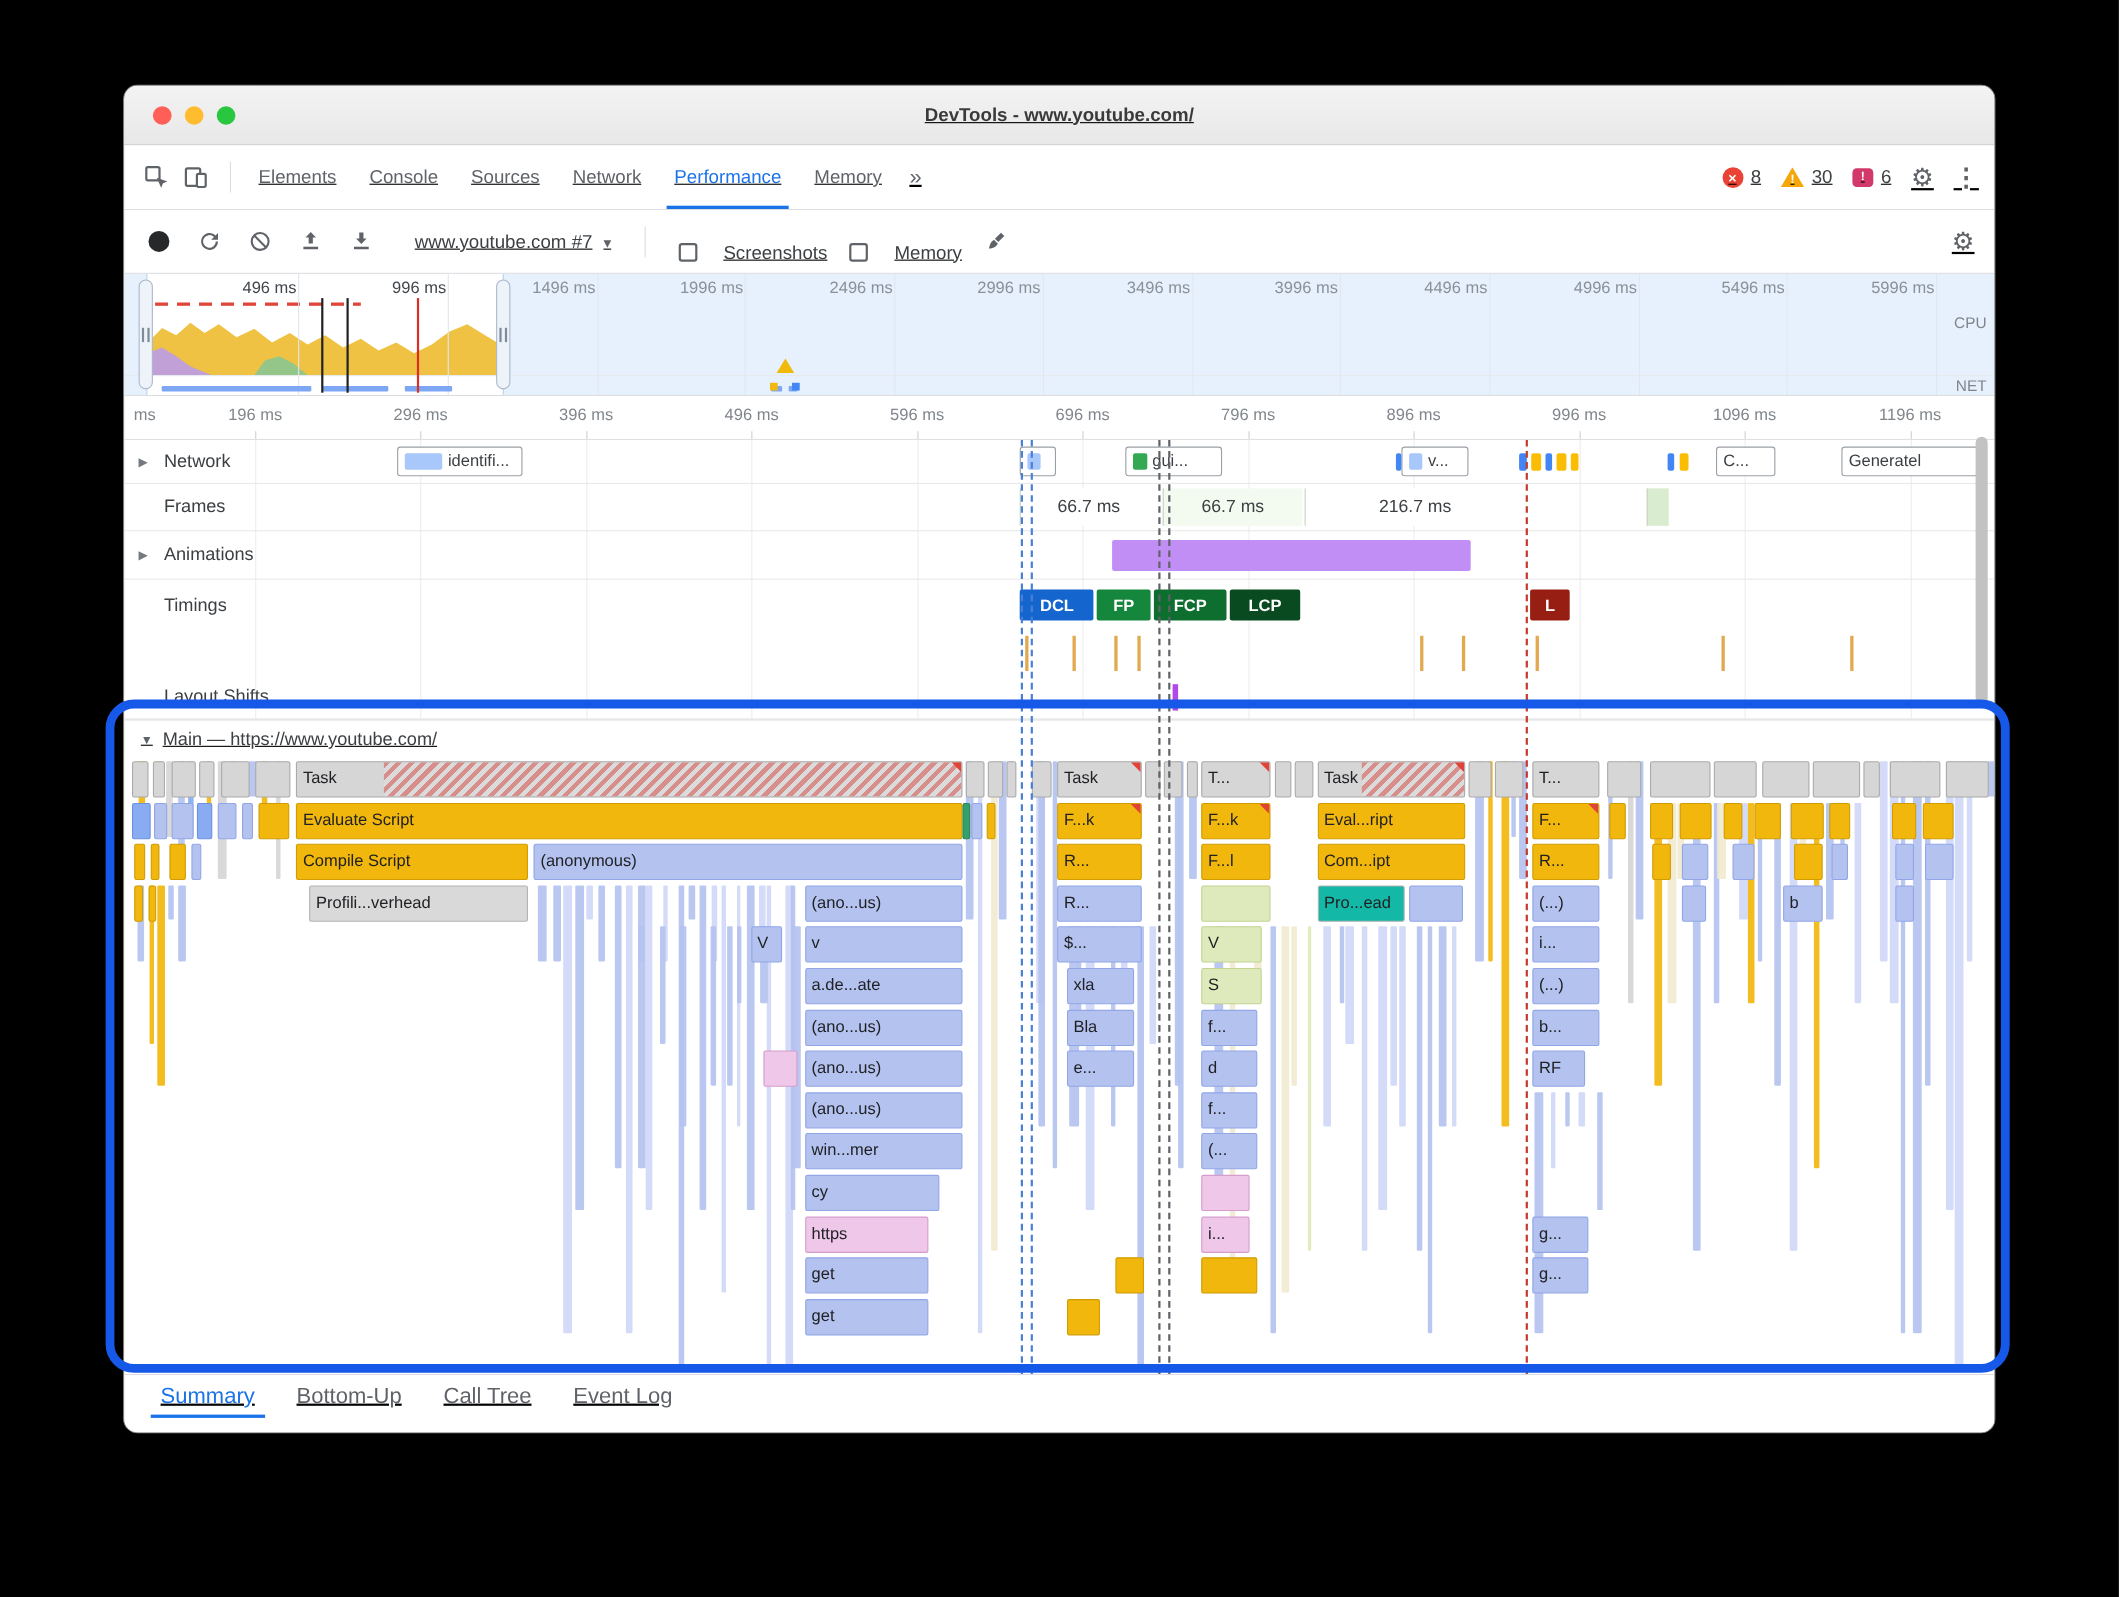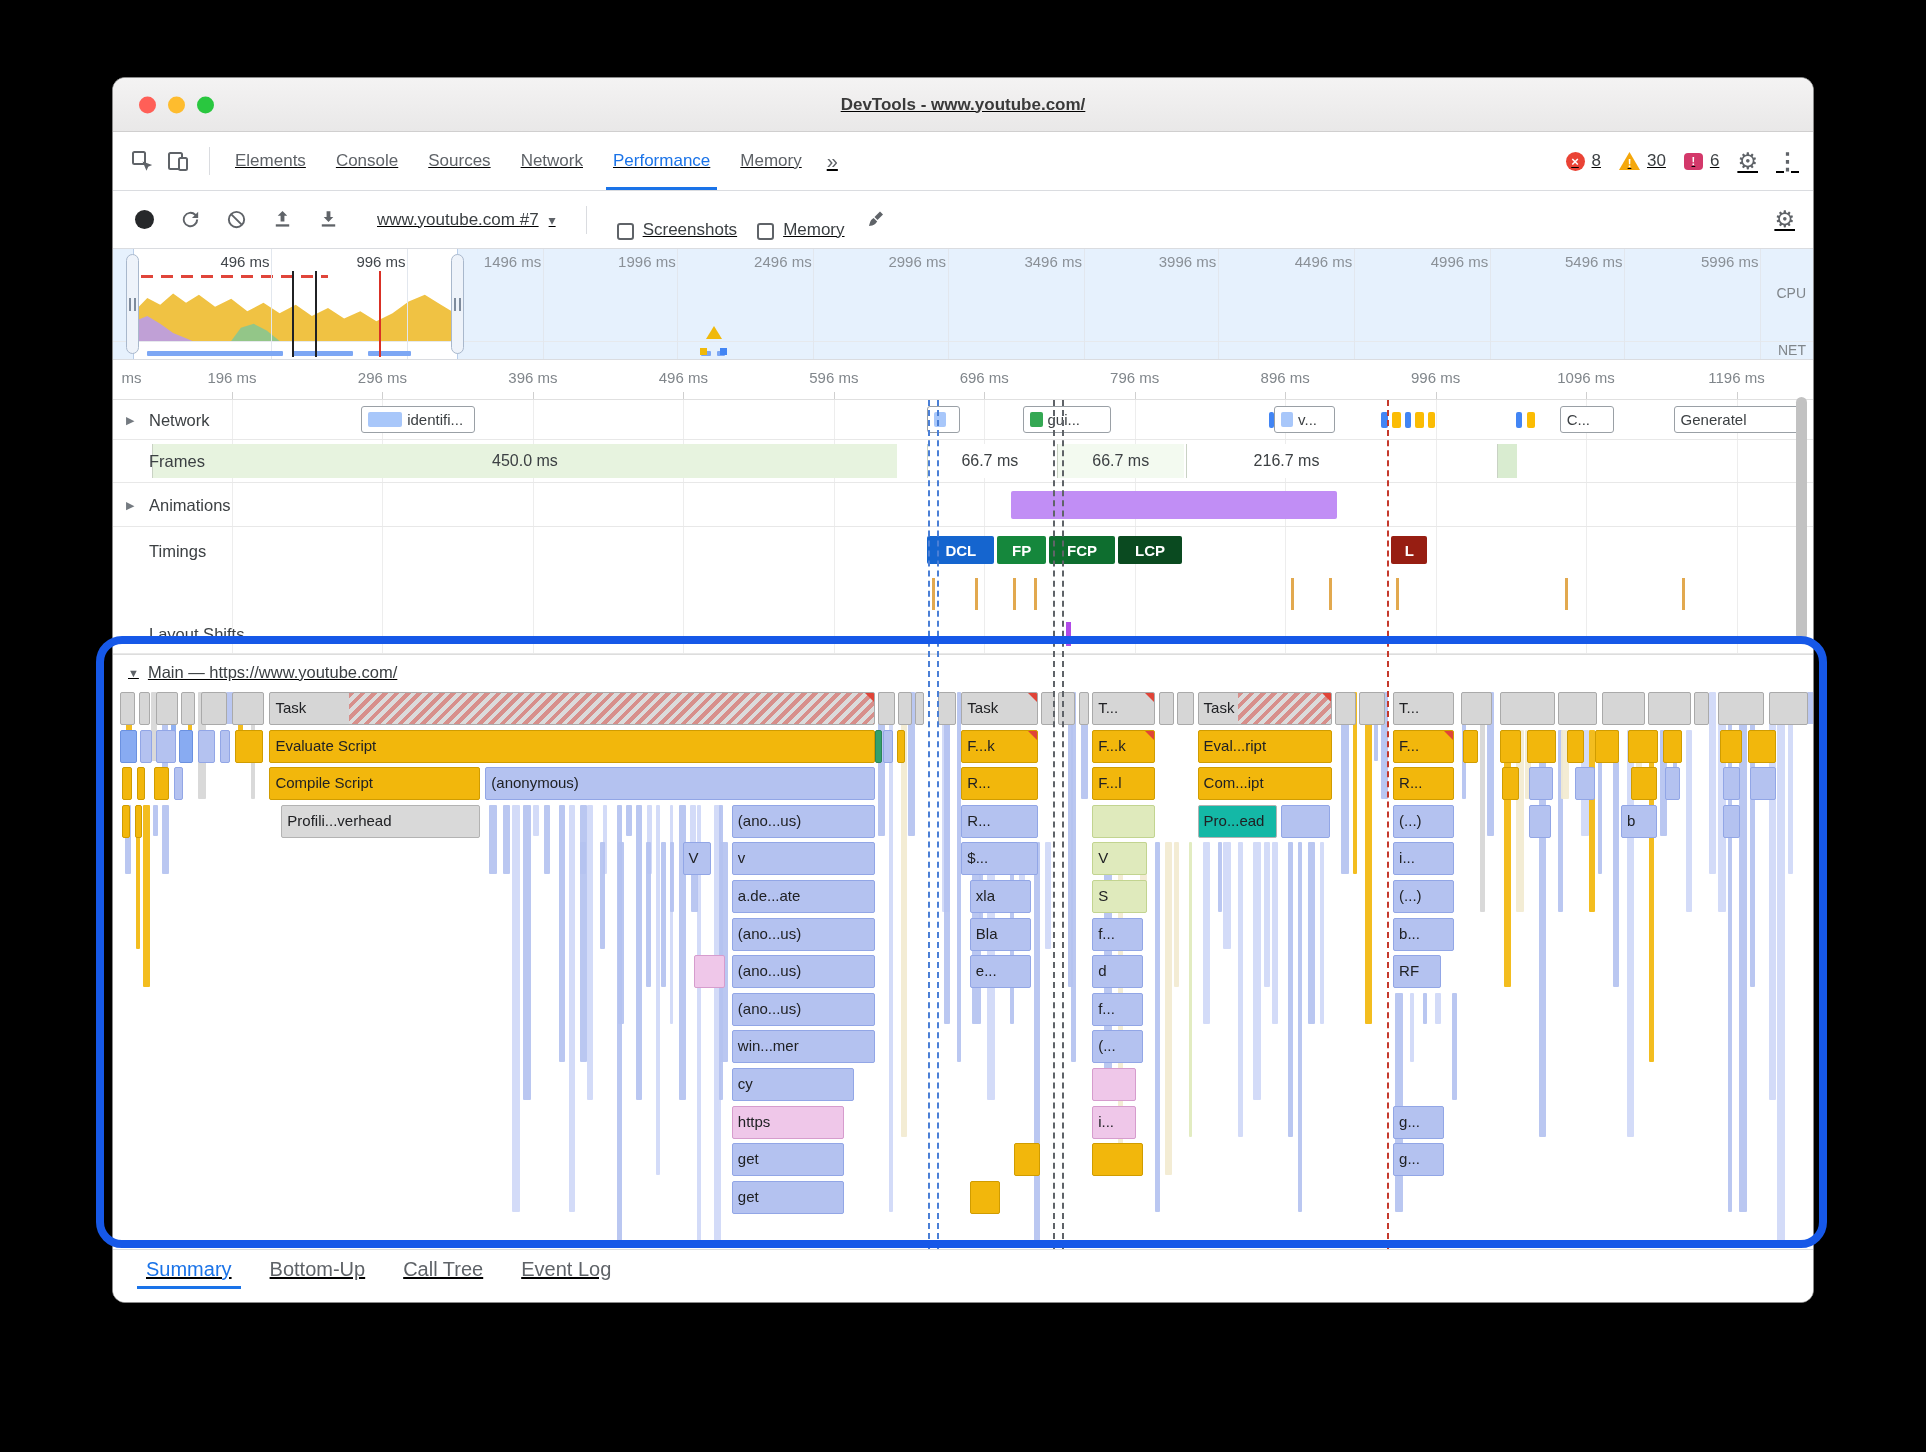--- a/index.html
+++ b/index.html
@@ -38,21 +38,21 @@
             display:flex; align-items:center; justify-content:center; line-height:1; }
   .glyph { color:#5f6368; font-size:23px; line-height:1; }
   .kebab { font-weight:700; letter-spacing:0; }
 
   
   .toolbar { height:58px; display:flex; align-items:center; gap:20px; padding:0 18px; border-bottom:1px solid #dadce0; background:#fff; }
   .record-dot { width:19px; height:19px; border-radius:50%; background:#26282a; }
   .icon-btn { display:flex; align-items:center; justify-content:center; width:26px; height:26px; }
   .profile-select { display:flex; align-items:center; gap:10px; font-size:17px; color:#3c4043; margin-left:16px; }
   .caret { color:#5f6368; font-size:14px; }
-  .cb { display:flex; align-items:flex-end; gap:9px;margin-top:20px; }
+  .cb { display:flex; align-items:center; gap:24px;margin-top:20px; }
   .cb-box { width:17px; height:17px; border:2px solid #5f6368; border-radius:3px; background:#fff; }
   .cb-label { font-size:17px; color:#3c4043; }
   .spacer { flex:1; }
 
   
   .overview { position:relative; height:111px; border-bottom:1px solid #dadce0; background:#fdfdfe; overflow:hidden; }
   .ov-outside { position:absolute; top:0; bottom:0; background:rgba(222,236,252,.75); z-index:1; }
   .ov-window { position:absolute; top:0; bottom:0; background:#fff; border-left:1px solid #b9cde8; border-right:1px solid #b9cde8; z-index:1; }
   .ov-grid { position:absolute; top:0; bottom:0; width:1px; background:#e2e7ee; z-index:2; }
   .ov-label { position:absolute; top:4px; font-size:15px; color:#8a9097; transform:translateX(-103%); z-index:3; white-space:nowrap; }
@@ -352,21 +352,20 @@
           <div class="net-mark" style="left: 75.25%; width: 0.5%; background: rgb(251, 188, 4);"></div>
           <div class="net-mark" style="left: 76%; width: 0.35%; background: rgb(66, 133, 244);"></div>
           <div class="net-mark" style="left: 76.6%; width: 0.5%; background: rgb(251, 188, 4);"></div>
           <div class="net-mark" style="left: 77.35%; width: 0.4%; background: rgb(251, 188, 4);"></div>
           <div class="net-mark" style="left: 82.5%; width: 0.4%; background: rgb(66, 133, 244);"></div>
           <div class="net-mark" style="left: 83.15%; width: 0.5%; background: rgb(251, 188, 4);"></div>
         </div>
 
       <div class="track tr-frames" id="track-frames">
         <span class="track-label">Frames</span>
-      <div class="frame-seg" style="left: 2.3%; width: 43.8%; background: rgb(231, 243, 223);">450.0 ms</div>
           <div class="frame-seg" style="left: 47.9%; width: 7.3%; background: rgb(255, 255, 255);">66.7 ms</div>
           <div class="frame-seg" style="left: 55.5%; width: 7.5%; background: rgb(243, 250, 240);">66.7 ms</div>
           <div class="frame-seg" style="left: 63.1%; width: 11.8%; background: rgb(255, 255, 255);">216.7 ms</div>
           <div class="frame-seg" style="left: 81.4%; width: 1.2%; background: rgb(217, 236, 208);"></div>
         </div>
 
       <div class="track tr-anim" id="track-anim">
         <span class="track-arrow">▶</span>
         <span class="track-label">Animations</span>
       <div class="anim-bar" style="left: 52.8%; width: 19.2%;"></div>

